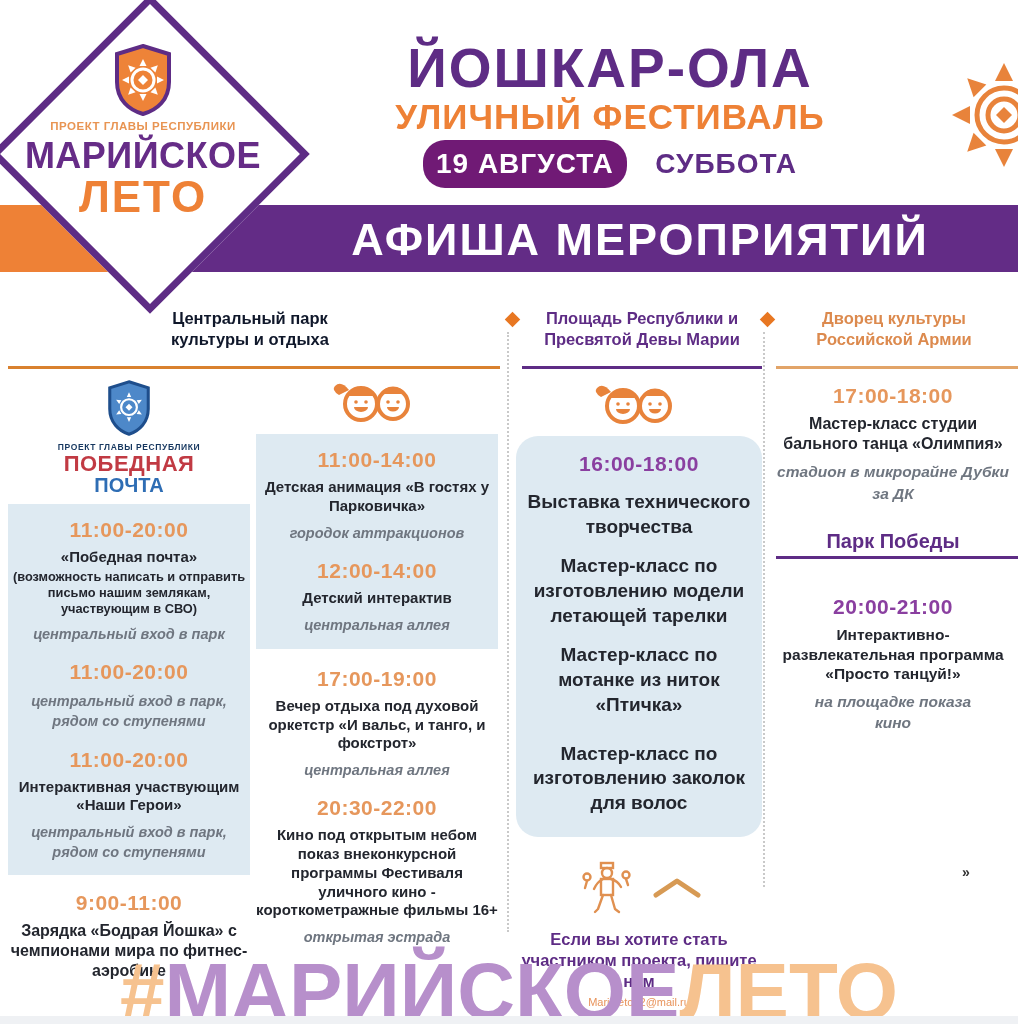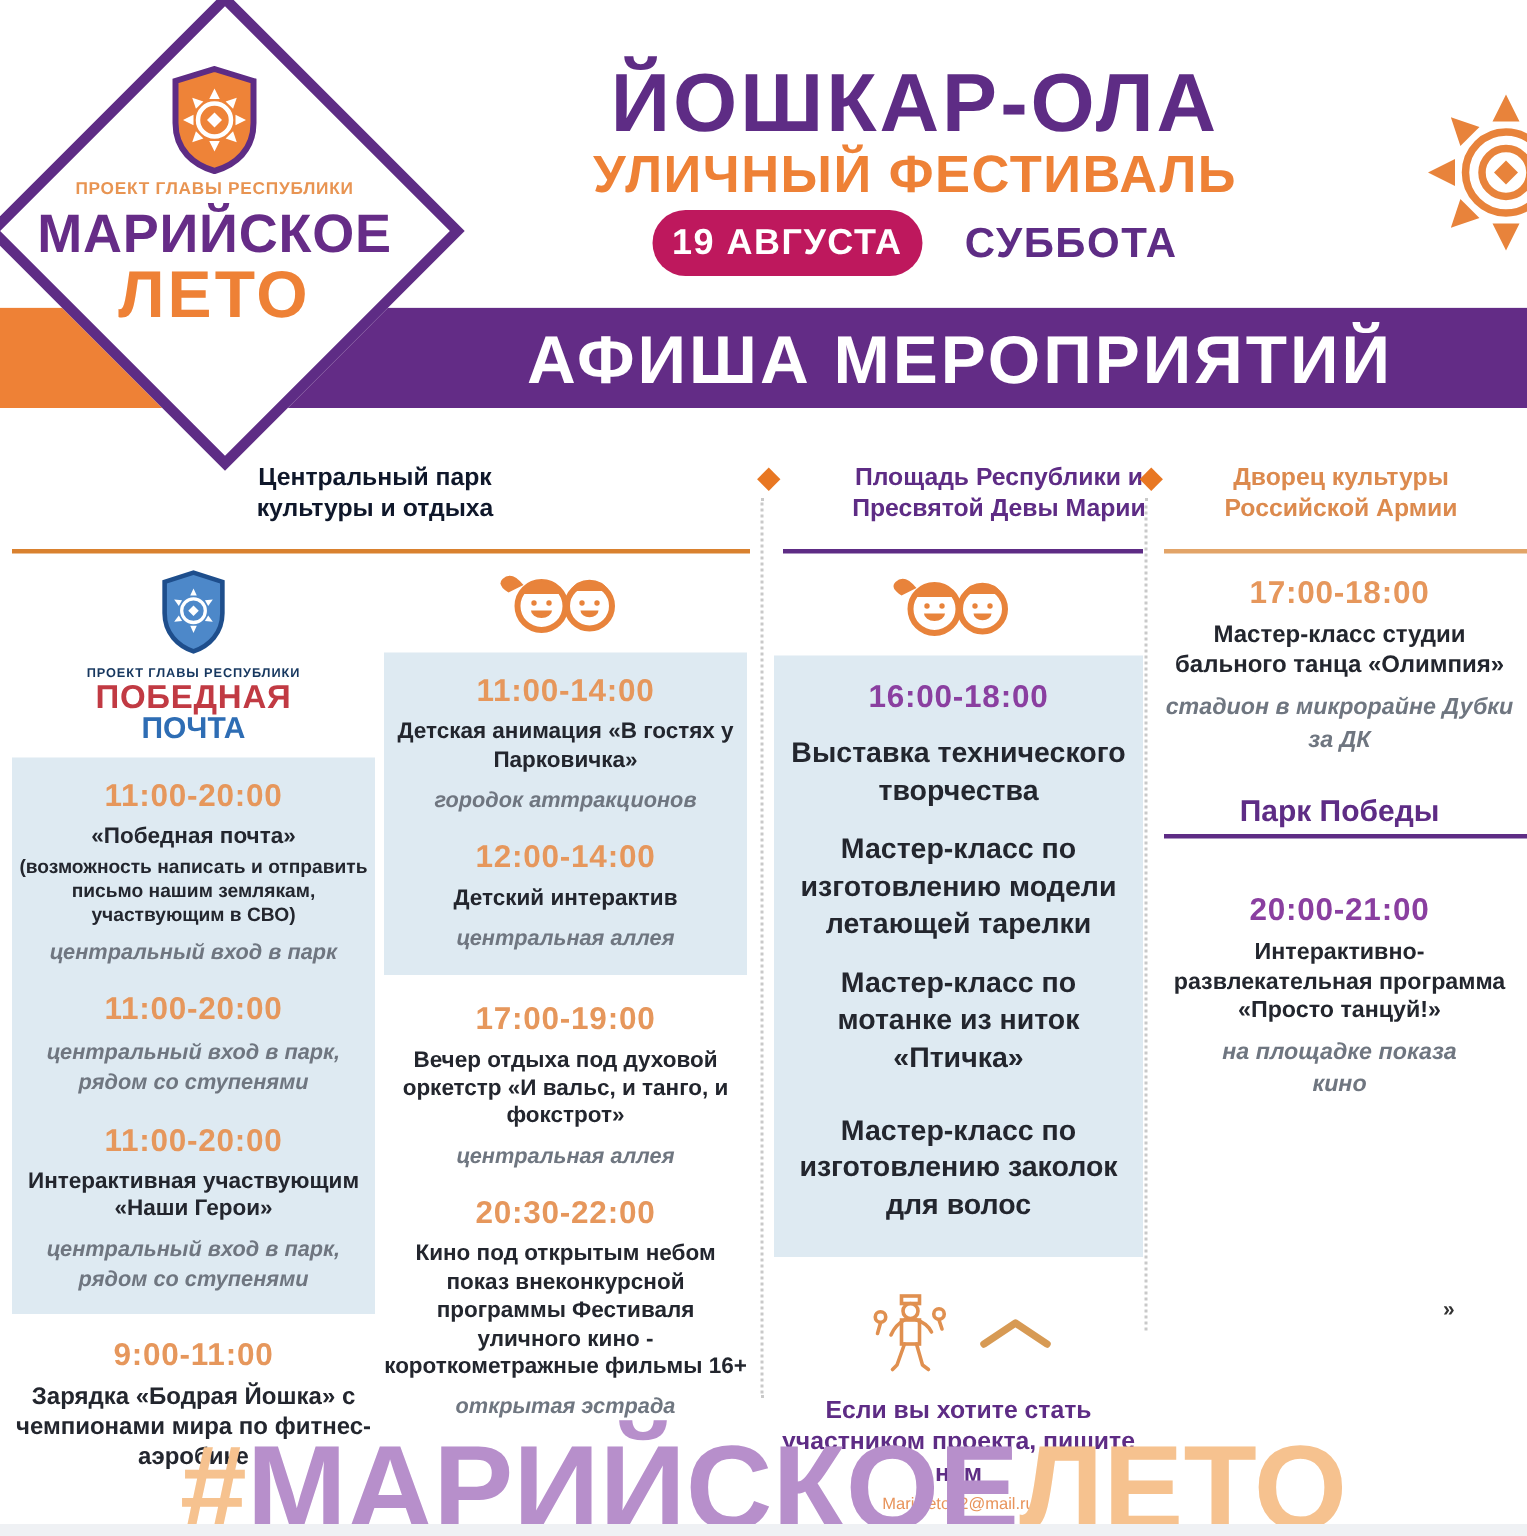--- a/index.html
+++ b/index.html
@@ -22,30 +22,30 @@
   .d-label{position:absolute;top:120px;width:100%;font-size:11.5px;color:#E89452;font-weight:bold;letter-spacing:.5px;}
   .d-brand1{position:absolute;top:135px;width:100%;font-size:36px;color:#662C87;font-weight:bold;letter-spacing:.5px;}
   .d-brand2{position:absolute;top:172px;width:100%;font-size:44px;color:#EE8136;font-weight:bold;letter-spacing:2px;}
 
   
   .city{position:absolute;left:330px;top:36px;width:560px;text-align:center;font-size:55px;
         font-weight:bold;color:#5E2C85;letter-spacing:2px;}
   .festival{position:absolute;left:330px;top:97px;width:560px;text-align:center;font-size:35px;
         font-weight:bold;color:#EE8136;letter-spacing:1px;}
   .date-row{position:absolute;left:330px;top:140px;width:560px;text-align:center;}
-  .date-badge{display:inline-block;background:#be185d;color:#fff;font-size:24px;font-weight:bold;
+  .date-badge{display:inline-block;background:#701a75;color:#fff;font-size:28px;font-weight:bold;
         padding:8px 13px;letter-spacing:1px;vertical-align:middle;border-radius:22px;}
   .day{display:inline-block;color:#5E2C85;font-size:28px;font-weight:bold;margin-left:24px;
         letter-spacing:1px;vertical-align:middle;}
   .sun{position:absolute;left:944px;top:55px;z-index:1;}
 
   
   .sec{position:absolute;top:308px;font-weight:bold;font-size:16.5px;line-height:1.3;text-align:center;}
   .sec.s1{left:130px;width:240px;color:#0f172a;}
-  .sec.s2{left:548px;width:236px;color:#5E2C85;}
+  .sec.s2{left:524px;width:236px;color:#5E2C85;}
   .sec.s3{left:778px;width:232px;color:#DC8A4E;}
   .bullet{position:absolute;width:11px;height:11px;background:#E87722;transform:rotate(45deg);}
   .ul{position:absolute;top:366px;height:3px;}
   .ul.u1{left:8px;width:492px;background:#D9812F;}
   .ul.u2{left:522px;width:240px;background:#5E2C85;}
   .ul.u3{left:776px;width:242px;background:#E2A468;}
   .dotline{position:absolute;border-left:2px dotted #C9C9C9;}
 
   
   .col{position:absolute;text-align:center;}
@@ -253,21 +253,21 @@
       <circle cx="66" cy="26" r="15" fill="#fff" stroke="#E8833B" stroke-width="4"></circle>
       <path d="M20 18 a16 16 0 0 1 28 0 z" fill="#E8833B"></path>
       <path d="M53 16 a15 15 0 0 1 26 0 z" fill="#E8833B"></path>
       <circle cx="29" cy="24" r="1.8" fill="#E8833B"></circle>
         <circle cx="39" cy="24" r="1.8" fill="#E8833B"></circle>
       <circle cx="61" cy="24" r="1.8" fill="#E8833B"></circle>
         <circle cx="71" cy="24" r="1.8" fill="#E8833B"></circle>
       <path d="M27 29 a7 5 0 0 0 14 0 z" fill="#E8833B"></path>
       <path d="M60 29 a6 4.5 0 0 0 12 0 z" fill="#E8833B"></path>
     </svg>
-    <div class="ebox" style="padding:16px 6px 6px;">
+    <div class="ebox" style="padding:16px 6px 6px;border-radius:22px;">
       <div class="time tp" style="margin-bottom:14px;">16:00-18:00</div>
       <div class="bitem">Выставка технического творчества</div>
       <div class="bitem">Мастер-класс по изготовлению модели летающей тарелки</div>
       <div class="bitem">Мастер-класс по мотанке из ниток «Птичка»</div>
       <div class="bitem last">Мастер-класс по изготовлению заколок для волос</div>
     </div>
     <div class="contact">
       <div class="contact-top">
         <svg width="58" height="62" viewBox="0 0 58 62" fill="none" stroke="#E09050" stroke-width="2.4" stroke-linecap="round">
           <rect x="24" y="6" width="12" height="5"></rect>

